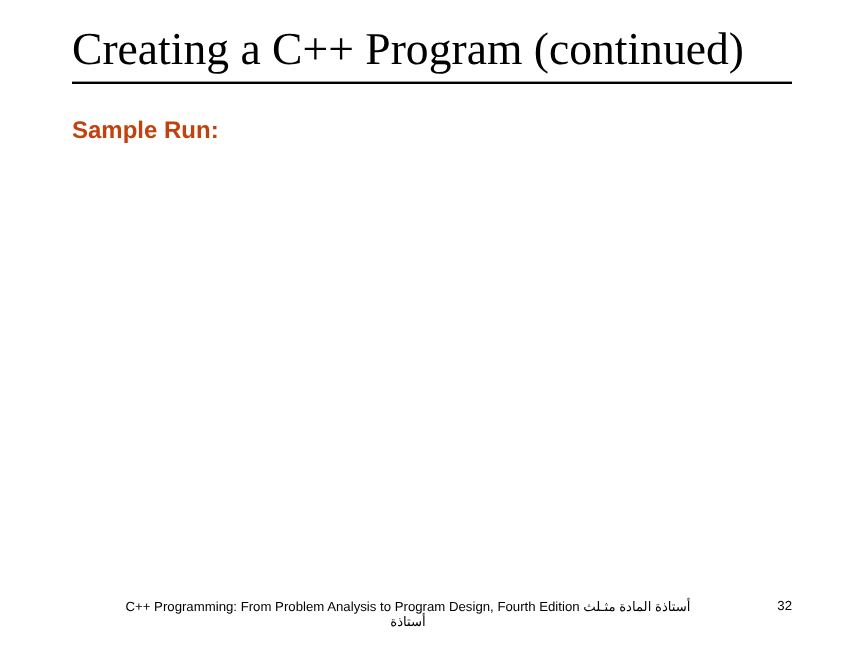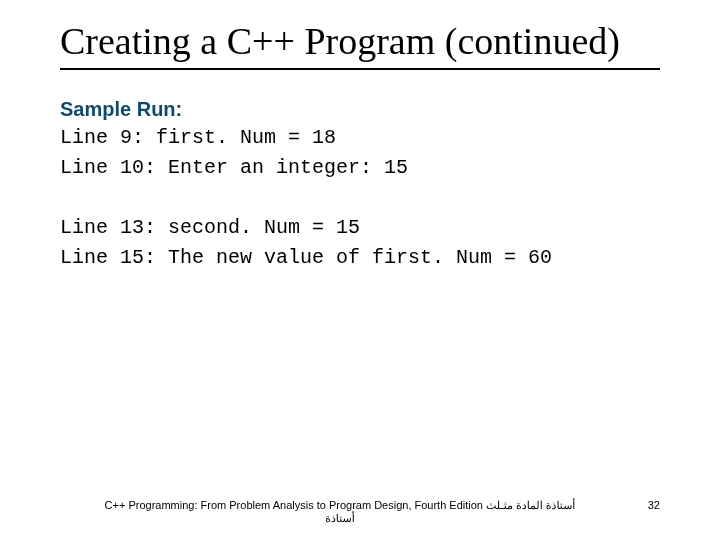--- a/index.html
+++ b/index.html
@@ -24,21 +24,21 @@
     color: #000;
     line-height: 1.15;
     border-bottom: 2px solid #000;
     padding-bottom: 4px;
     margin-bottom: 28px;
   }
   .label {
     font-family: Arial, Helvetica, sans-serif;
     font-weight: bold;
     font-size: 20px;
-    color: #0c4a6e;
+    color: #c2410c;
     margin-bottom: 2px;
   }
   .code {
     font-family: "Courier New", Courier, monospace;
     font-size: 20px;
     color: #000;
     line-height: 1.5;
     white-space: pre;
   }
   .gap {
@@ -66,27 +66,23 @@
     text-align: right;
   }
 </style>
 </head>
 <body>
 
 <div class="slide">
   <h1 class="title">Creating a C++ Program (continued)</h1>
 
   <div class="label">Sample Run:</div>
-  <div class="code">Line 9: first. Num = 18
-Line 10: Enter an integer: 15</div>
 
   <div class="gap"></div>
 
-  <div class="code">Line 13: second. Num = 15
-Line 15: The new value of first. Num = 60</div>
 
   <div class="footer">
     <div class="footer-left">
       <span>C++ Programming: From Problem Analysis to Program Design, Fourth Edition أستاذة المادة مثـلث</span><br>
       <span>أستاذة</span>
     </div>
     <div class="footer-right">32</div>
   </div>
 </div>
 

